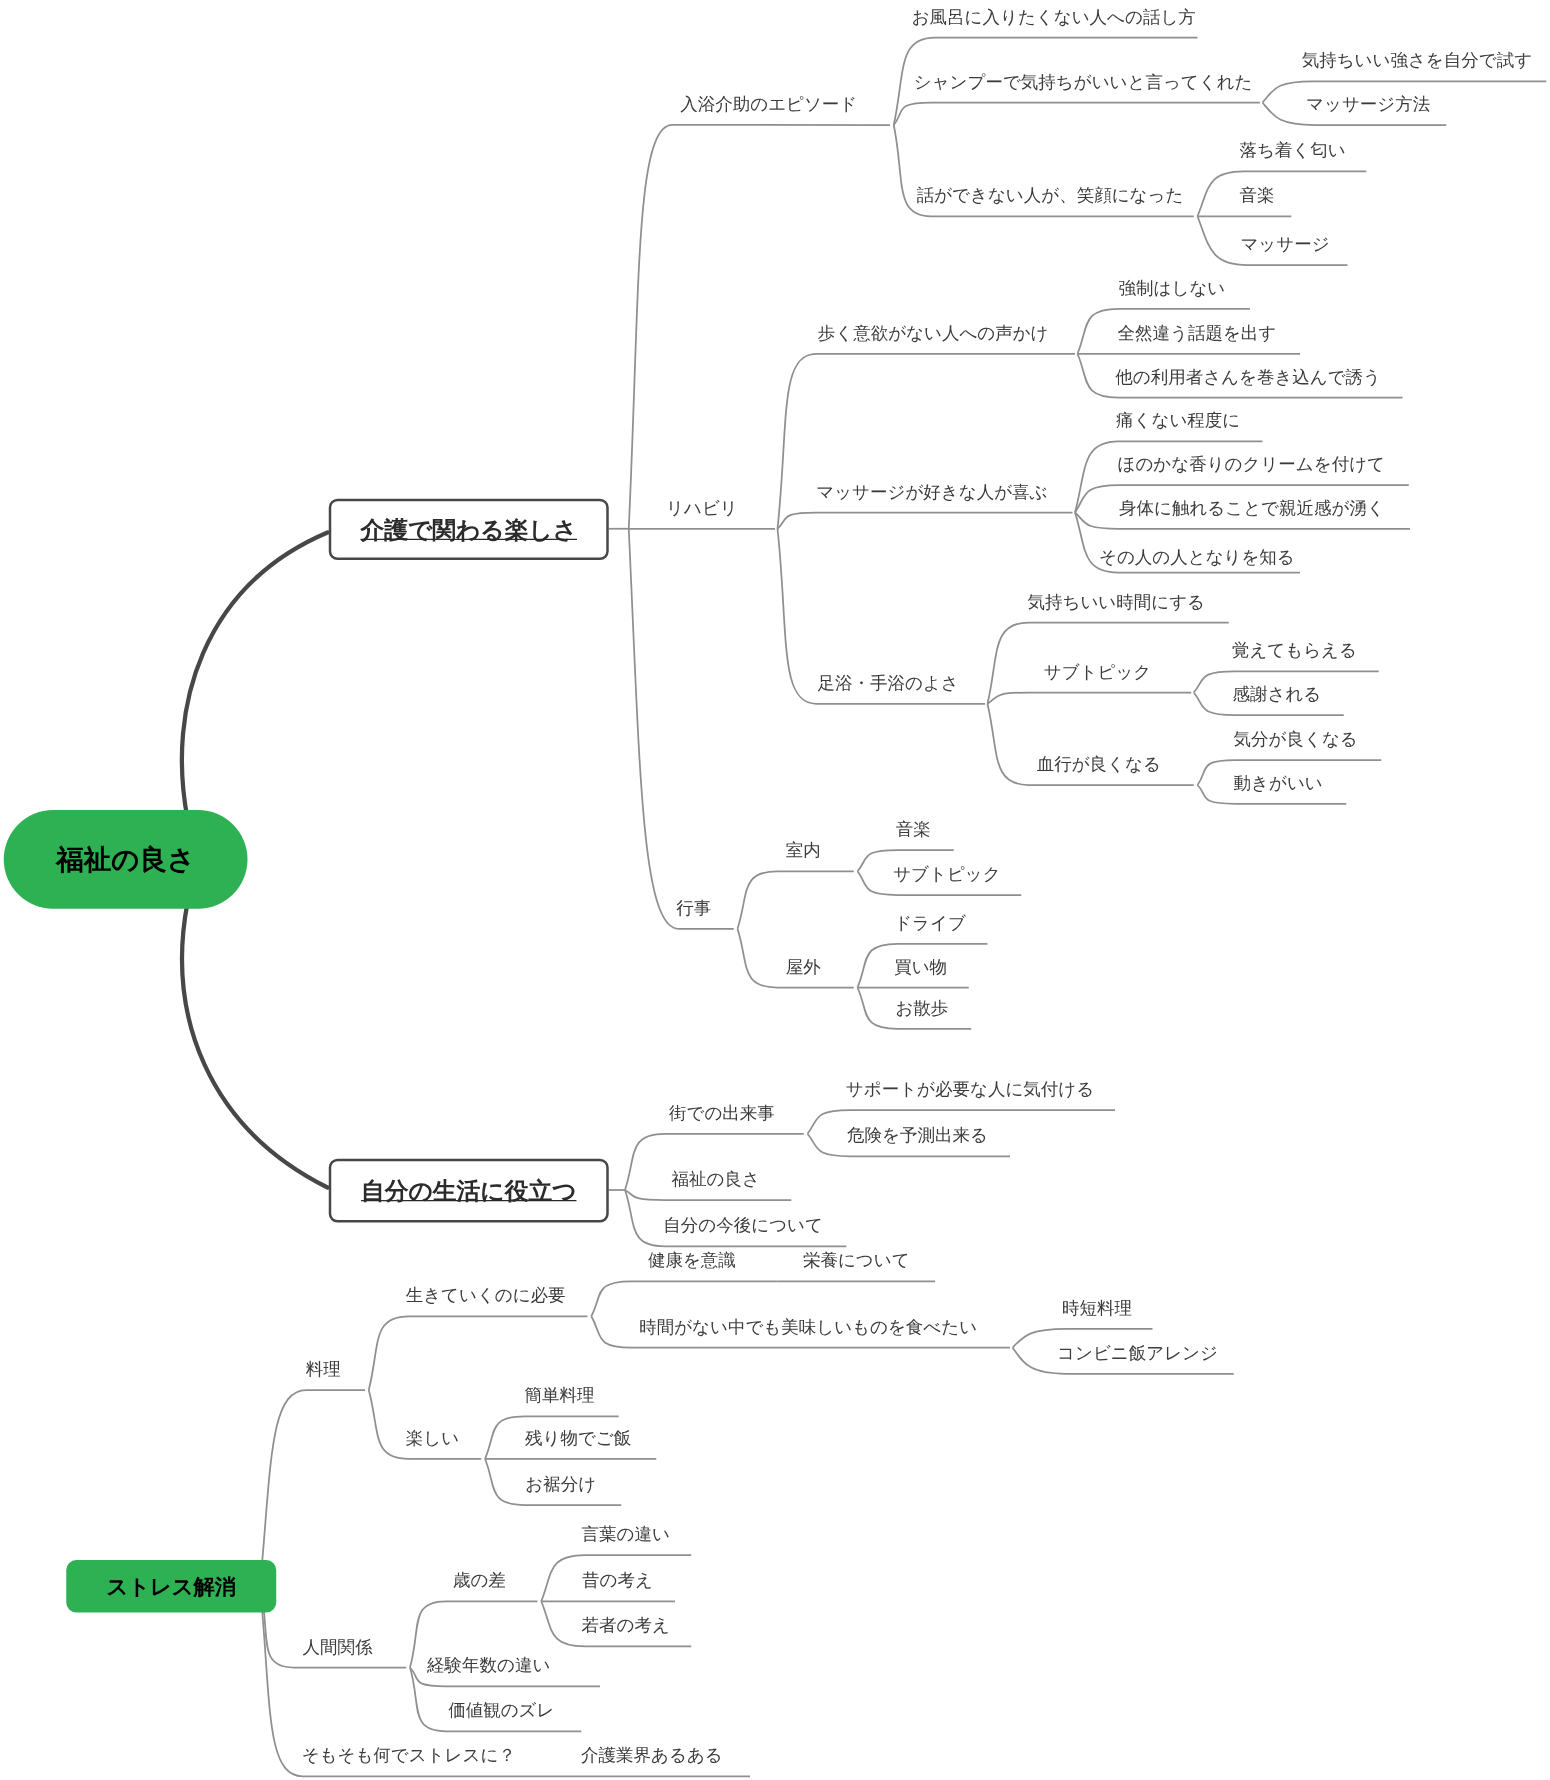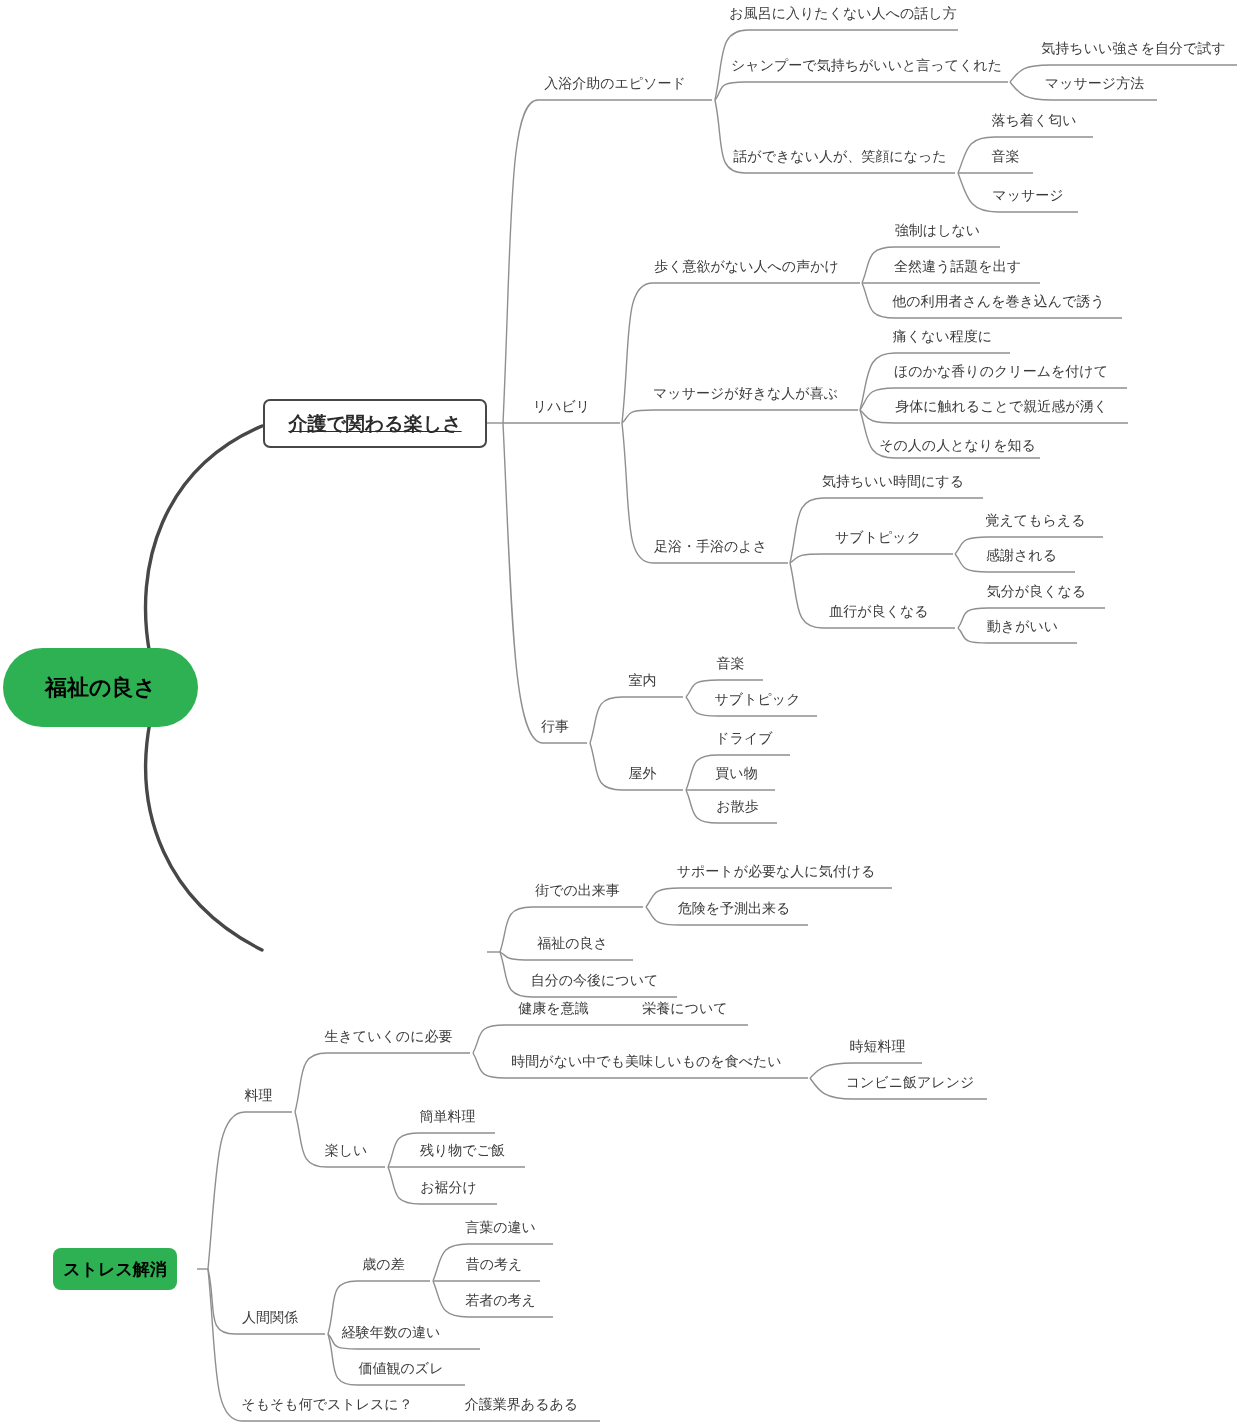--- a/index.html
+++ b/index.html
@@ -132,26 +132,27 @@
     <div class="lbl" style="left: 1036.5px; top: 581px;">気分が良くなる</div>
     <div class="lbl" style="left: 1022.5px; top: 616px;">動きがいい</div>
     <div class="lbl" style="left: 555px; top: 716px;">行事</div>
     <div class="lbl" style="left: 642.5px; top: 670px;">室内</div>
     <div class="lbl" style="left: 730.5px; top: 653px;">音楽</div>
     <div class="lbl" style="left: 757.5px; top: 689px;">サブトピック</div>
     <div class="lbl" style="left: 642.5px; top: 763px;">屋外</div>
     <div class="lbl" style="left: 744px; top: 728px;">ドライブ</div>
     <div class="lbl" style="left: 736.5px; top: 763px;">買い物</div>
     <div class="lbl" style="left: 737.5px; top: 796px;">お散歩</div>
+    <div class="tbox" style="left: 263px; top: 927px; width: 224px; height: 51px;">自分の生活に役立つ</div>
     <div class="lbl" style="left: 577.5px; top: 880px;">街での出来事</div>
     <div class="lbl" style="left: 776px; top: 861px;">サポートが必要な人に気付ける</div>
     <div class="lbl" style="left: 734px; top: 898px;">危険を予測出来る</div>
     <div class="lbl" style="left: 572.5px; top: 933px;">福祉の良さ</div>
     <div class="lbl" style="left: 594.5px; top: 970px;">自分の今後について</div>
-    <div class="pill floating" style="left: 53px; top: 1248px; width: 124px; height: 42px;">ストレス解消</div>
+    <div class="pill floating" style="left: 53px; top: 1248px; width: 168px; height: 42px;">ストレス解消</div>
     <div class="lbl" style="left: 258.5px; top: 1085px;">料理</div>
     <div class="lbl" style="left: 388.5px; top: 1026px;">生きていくのに必要</div>
     <div class="lbl" style="left: 553.5px; top: 998px;">健康を意識</div>
     <div class="lbl" style="left: 685px; top: 998px;">栄養について</div>
     <div class="lbl" style="left: 646.5px; top: 1051px;">時間がない中でも美味しいものを食べたい</div>
     <div class="lbl" style="left: 877.5px; top: 1036px;">時短料理</div>
     <div class="lbl" style="left: 910px; top: 1072px;">コンビニ飯アレンジ</div>
     <div class="lbl" style="left: 346px; top: 1140px;">楽しい</div>
     <div class="lbl" style="left: 447.5px; top: 1106px;">簡単料理</div>
     <div class="lbl" style="left: 462.5px; top: 1140px;">残り物でご飯</div>

